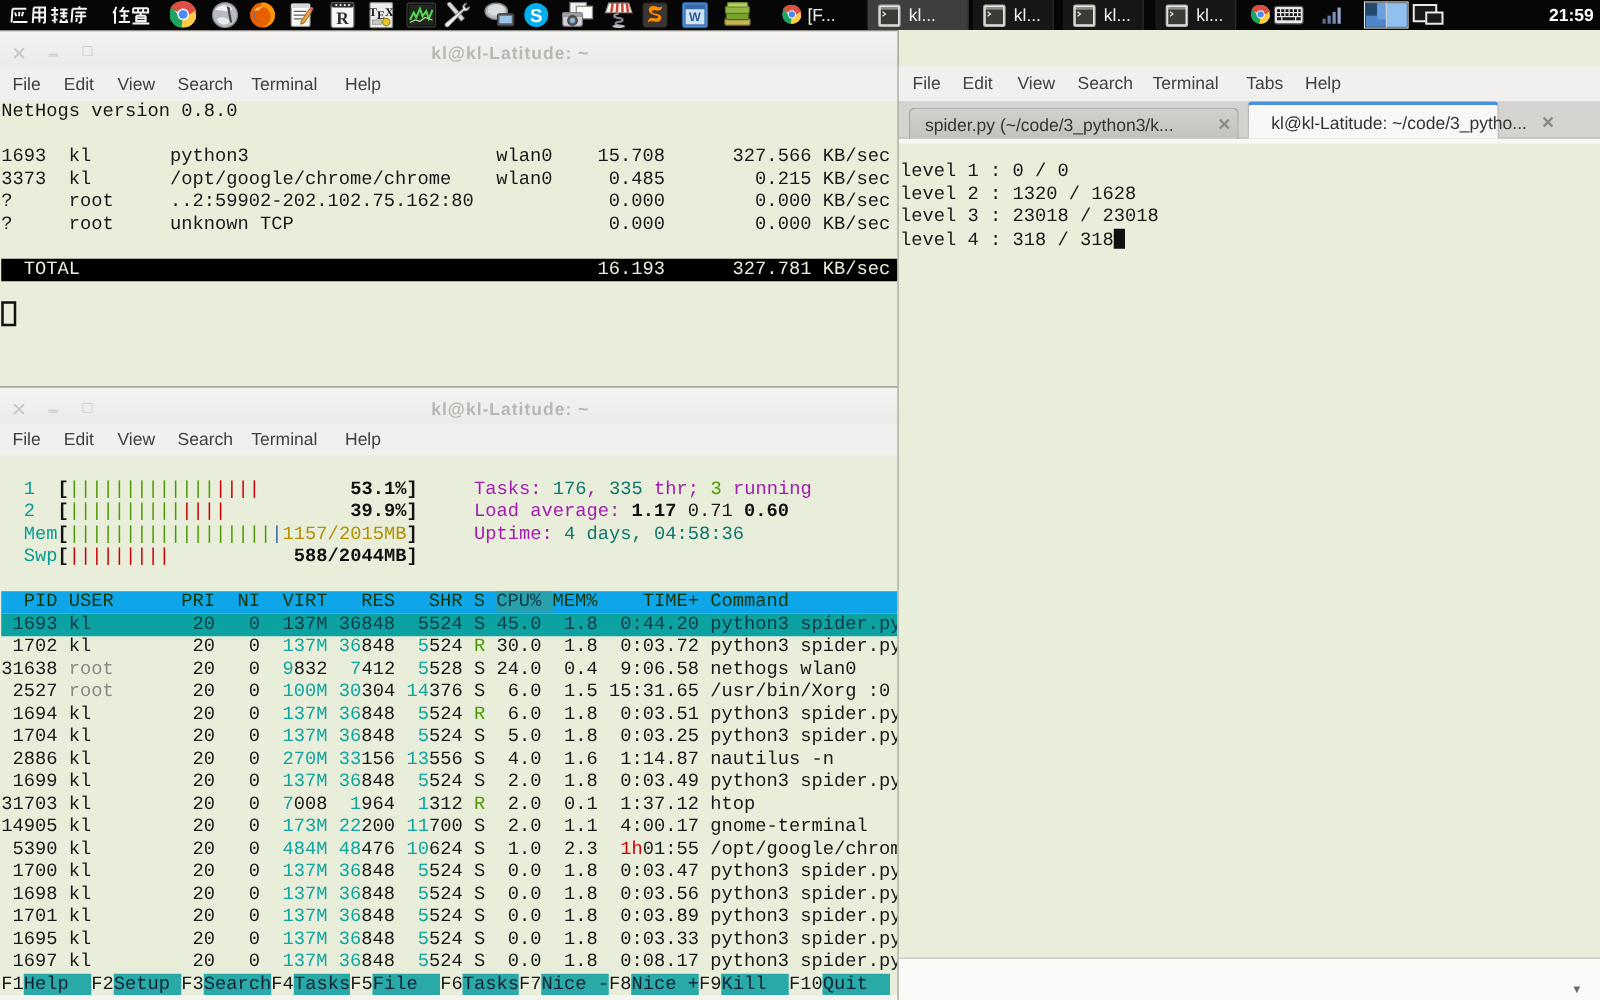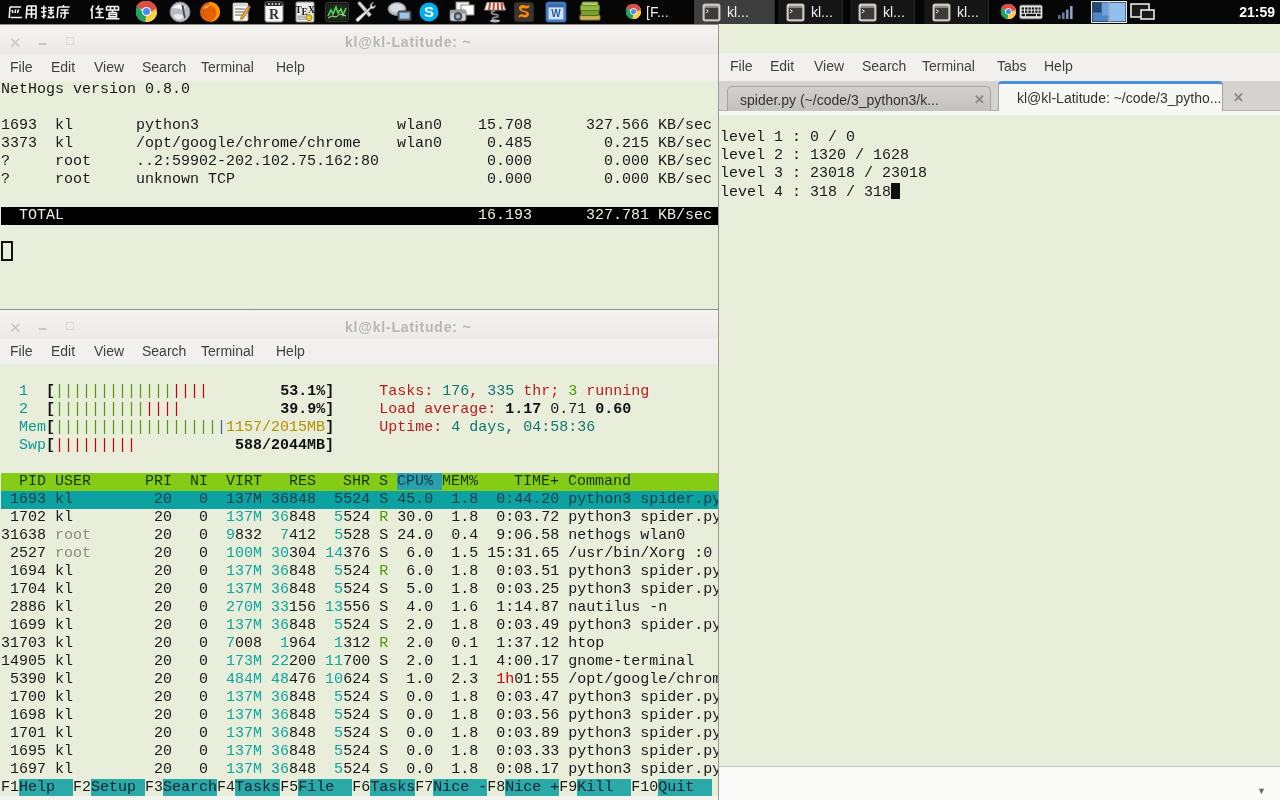--- a/index.html
+++ b/index.html
@@ -22,31 +22,31 @@
 .menubar span { position:absolute; color:#404040; font-size:14px; top:50%; margin-top:-9px; }
 .term { position:absolute; left:0; right:0; font-family:"Liberation Mono", monospace;
   font-size:15px; line-height:18px; color:#191919; background:#e9eedb; overflow:hidden; }
 .term pre { font-family:inherit; position:relative; white-space:pre; }
 
 .rev { display:inline-block; width:100%; background:#010101; color:#e9eedb; position:relative; }
 .fill { position:absolute; right:-2000px; left:0; top:0; bottom:0; z-index:-1; background:inherit; }
 .rev .fill { background:#010101; }
 
 .cyl  { color:#0a9a94; }
-.cy2  { color:#b91c1c; }
+.cy2  { color:#a21caf; }
 .cyb  { color:#0f766e; }
 .cyn  { color:#0fa49e; }
 .grn  { color:#4e9a06; }
 .red  { color:#cc0000; }
 .yel  { color:#b29000; }
 .blu  { color:#3465a4; }
 .brk  { color:#111; font-weight:bold; }
 .bold { color:#111; font-weight:bold; }
 .gray { color:#8a8a82; }
-.thead { display:inline-block; width:100%; background:#84cc16; color:#173500; position:relative; }
+.thead { display:inline-block; width:100%; background:#0ea5e9; color:#173500; position:relative; }
 .thead .fill { background:#55a606; }
 .thead .cpuh { background:#2a9fae; color:#093c46; }
 .selrow { display:inline-block; width:100%; background:#0da2a2; color:#0b3c46; position:relative; }
 .selrow .fill { background:#0da2a2; }
 .selrow .cyn, .selrow .grn, .selrow .gray { color:#0b3c46; }
 .fkey { background:#2aa9a9; color:#123; }
 span.fkey.fill { position:relative; display:inline-block; width:200px; left:0; }
 
 #win3 { border-left:1px solid #9a9890; }
 .tbar-f { position:absolute; left:0; right:0; top:0; height:28px;
@@ -376,21 +376,21 @@
       <span style="left:143px">Search</span>
       <span style="left:203px">Terminal</span>
       <span style="left:278px">Tabs</span>
       <span style="left:325px">Help</span>
     </div>
     <div id="tabbar" style="top:57px;height:30px">
       <div class="tab1" style="left:8px;top:5px;width:264px;height:25px">
         <span class="tabtxt" style="left:12px;top:5px">spider.py (~/code/3_python3/k...</span>
         <span class="tabx" style="left:246px;top:5px">✕</span>
       </div>
-      <div class="tab2" style="left:279px;top:0px;width:225px;height:30px">
+      <div class="tab2" style="left:279px;top:0px;width:201px;height:30px">
         <span class="tabtxt" style="left:18px;top:6px">kl@kl-Latitude: ~/code/3_pytho...</span>
         <span class="tabx" style="left:234px;top:6px">✕</span>
       </div>
     </div>
     <div id="tabshelf" style="top:87px"></div>
     <div class="term" style="top:91px;height:651px;">
       <pre style="margin-left:1px;padding-top:14px">level 1 : 0 / 0
 level 2 : 1320 / 1628
 level 3 : 23018 / 23018
 level 4 : 318 / 318<span class="cursor-solid"></span></pre>

